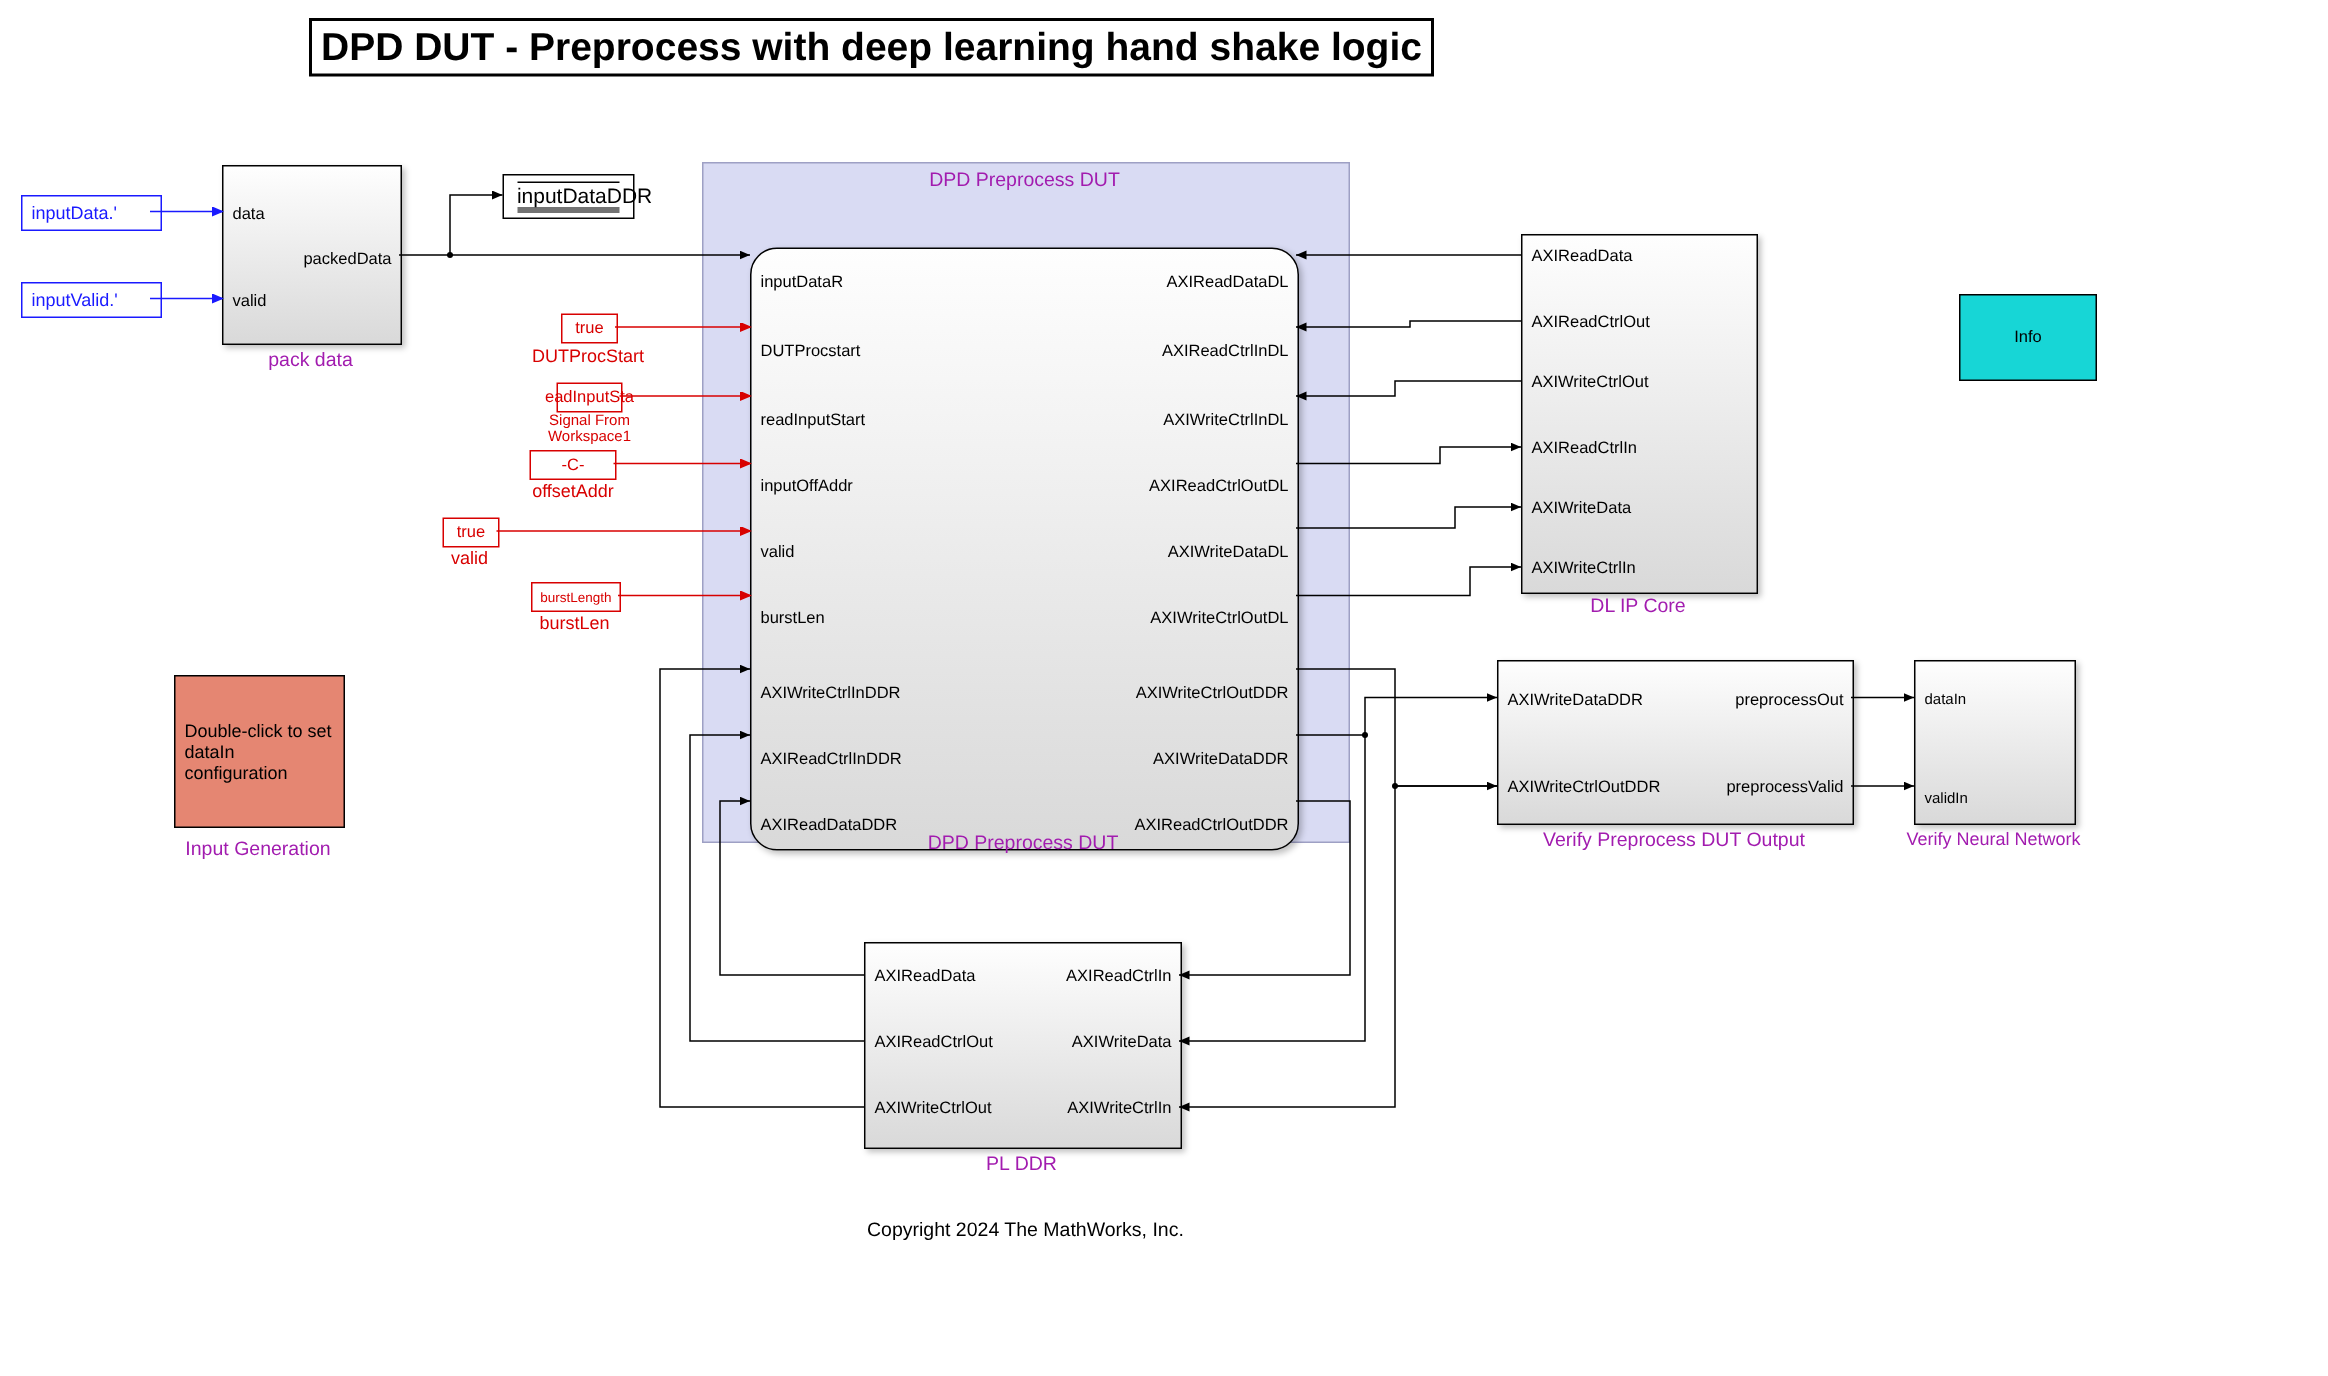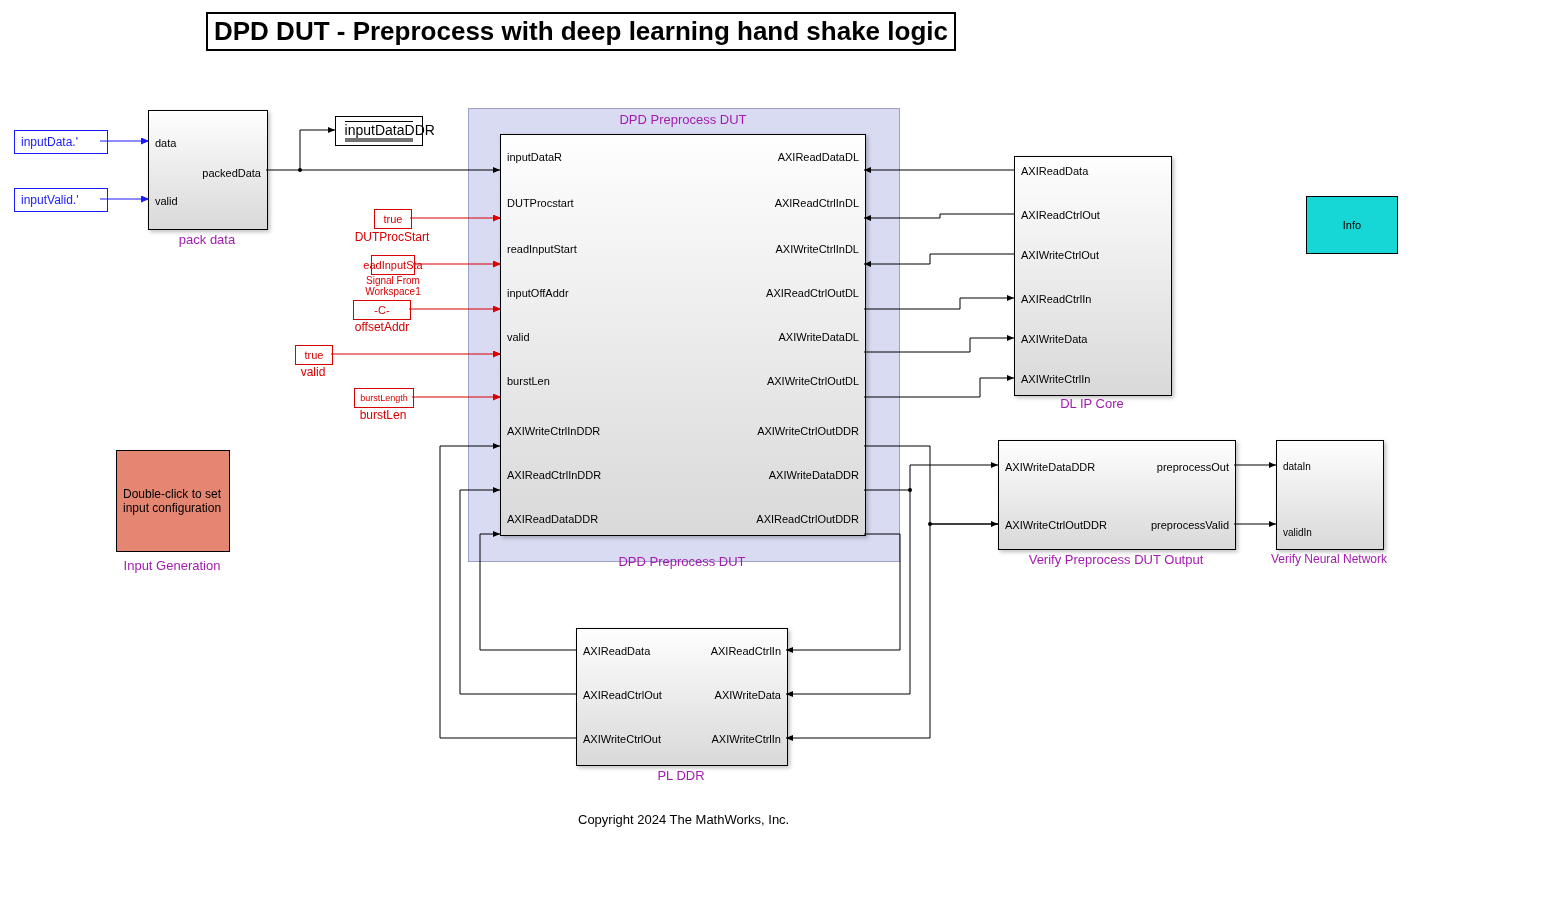--- a/index.html
+++ b/index.html
@@ -72,28 +72,28 @@
       <span>true</span>
     </div>
   <div class="red-label" style="left:288px;top:365px;width:50px;">valid</div>
 
   <div class="red-box" style="left:354px;top:388px;width:58px;height:18px;font-size:9px;">
       <span>burstLength</span>
     </div>
   <div class="red-label" style="left:348px;top:408px;width:70px;">burstLen</div>
 
   <div class="inputgen" style="left:116px;top:450px;width:100px;height:88px;">
-    <span>Double-click to set input configuration</span>
+    <span>Double-click to set dataIn configuration</span>
   </div>
   <div class="label" style="left:110px;top:558px;width:124px;">Input Generation</div>
 
   <div class="subsystem-shade" style="left:468px;top:108px;width:430px;height:452px;"></div>
   <div class="label" style="left:468px;top:112px;width:430px;">DPD Preprocess DUT</div>
 
-  <div class="block border" style="left:500px;top:134px;width:364px;height:400px;">
+  <div class="block border" style="left:500px;top:165px;width:364px;height:400px;border-radius:18px;">
     <span class="port left" style="top:16px;">inputDataR</span>
     <span class="port left" style="top:62px;">DUTProcstart</span>
     <span class="port left" style="top:108px;">readInputStart</span>
     <span class="port left" style="top:152px;">inputOffAddr</span>
     <span class="port left" style="top:196px;">valid</span>
     <span class="port left" style="top:240px;">burstLen</span>
     <span class="port left" style="top:290px;">AXIWriteCtrlInDDR</span>
     <span class="port left" style="top:334px;">AXIReadCtrlInDDR</span>
     <span class="port left" style="top:378px;">AXIReadDataDDR</span>
 

